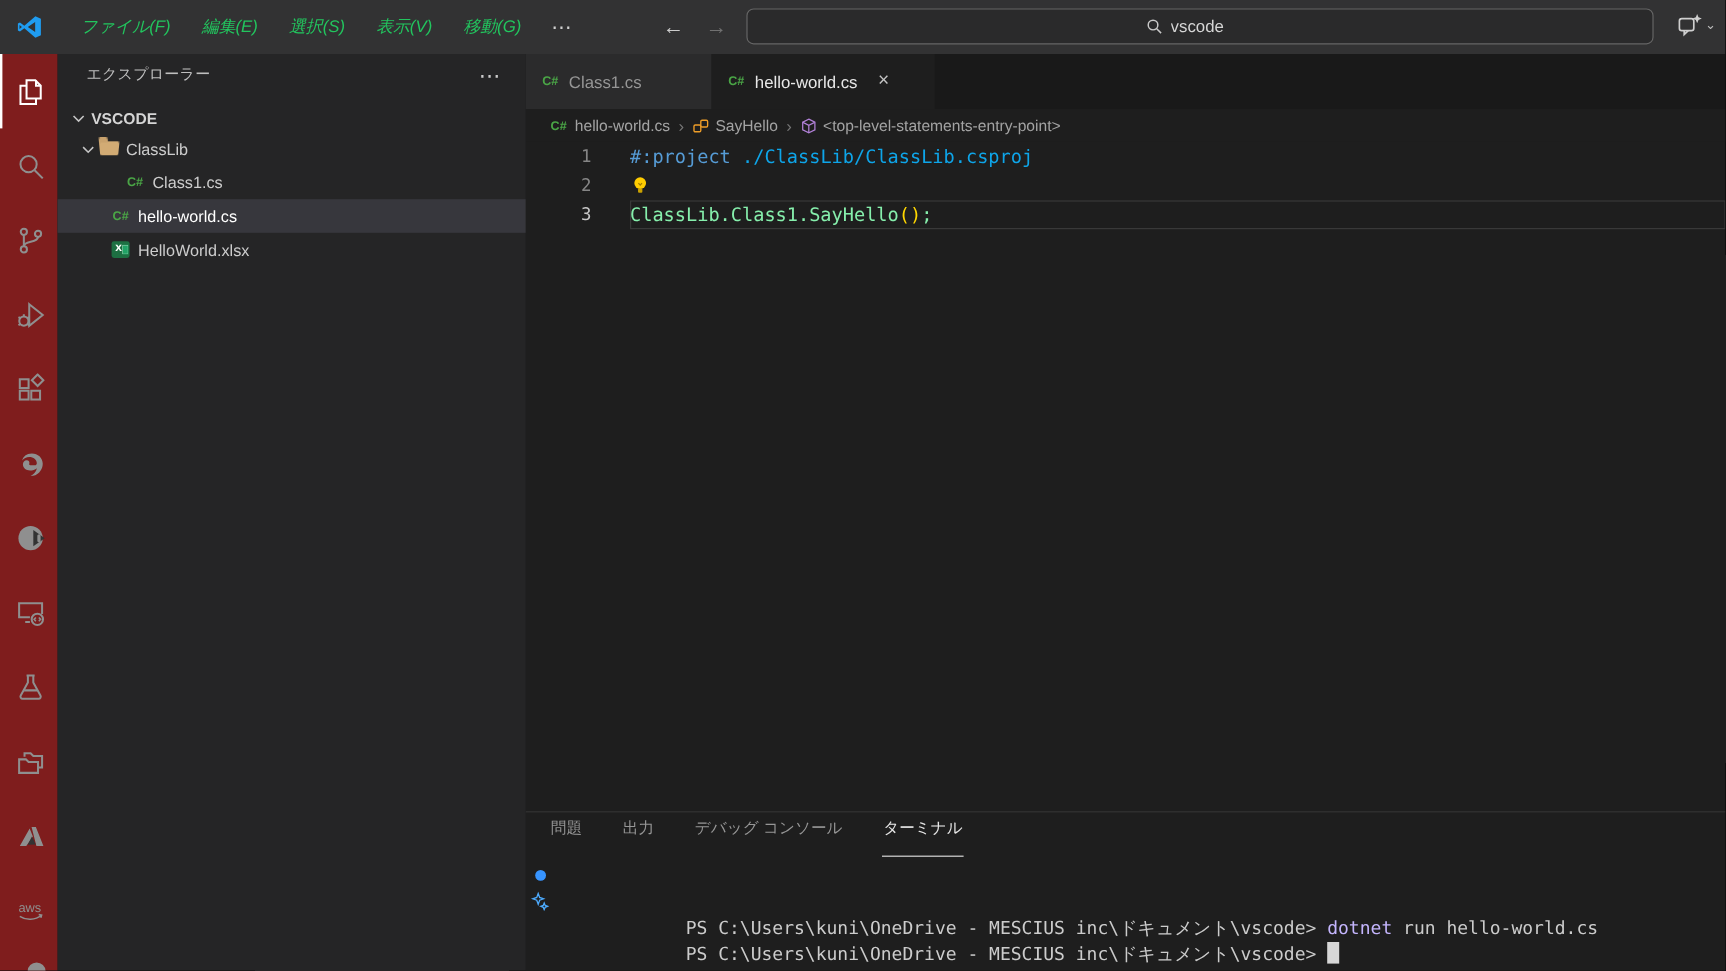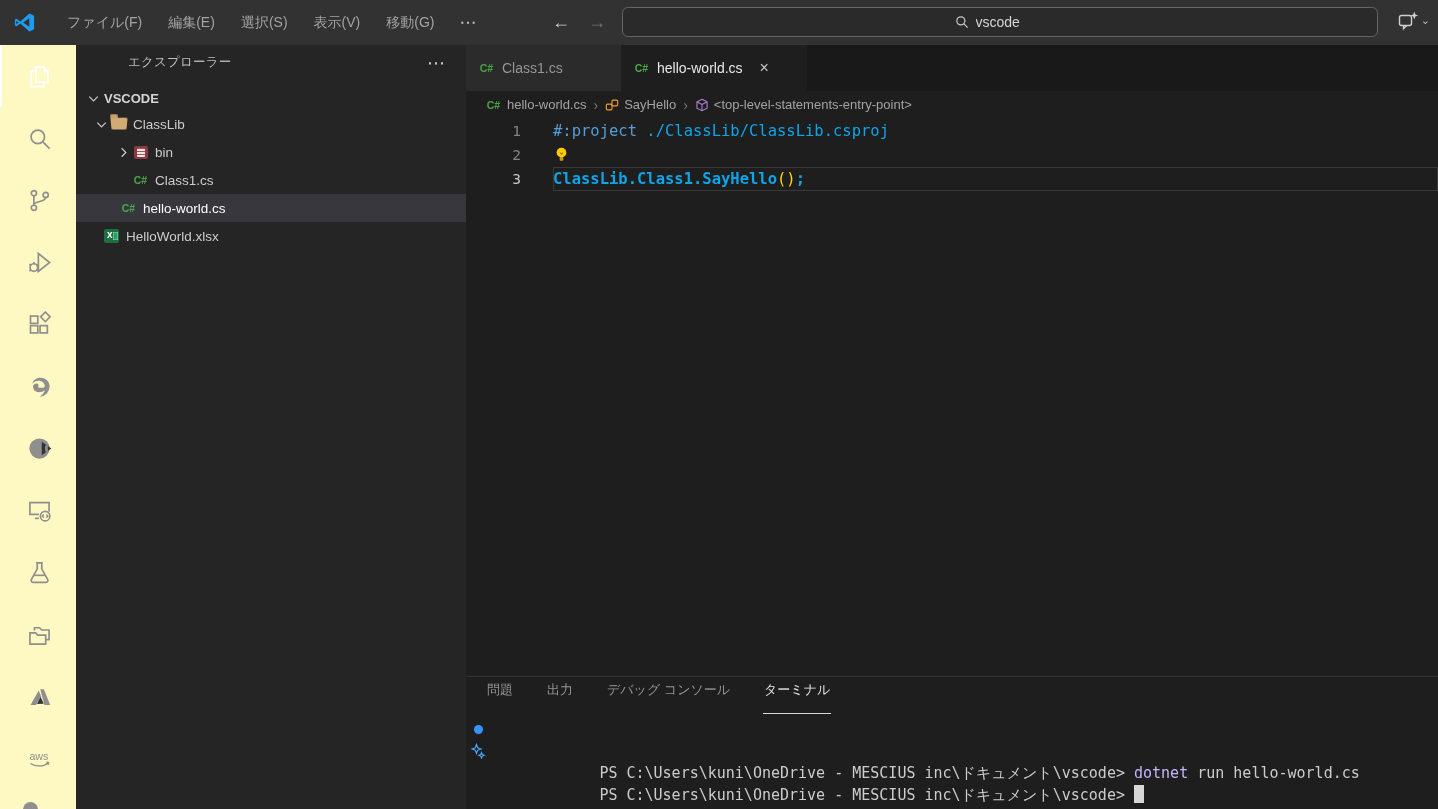--- a/index.html
+++ b/index.html
@@ -6,47 +6,47 @@
   html,body { background:#000; }
   .app {
     position:relative; width:1438px; height:809px; overflow:hidden;
     background:#1e1e1e; font-family:"Liberation Sans", sans-serif; color:#cccccc;
     -webkit-font-smoothing:antialiased;
   }
   
   .titlebar { position:relative; height:45px; background:#323233; display:flex; align-items:center; }
   .tb-logo { position:absolute; left:13px; top:11px; width:23px; height:23px; }
   .menus { position:absolute; left:54px; top:0; height:45px; display:flex; align-items:center; }
-  .menu-item { font-size:14px; color:#a3a3a3; padding:4px 13px; border-radius:5px; white-space:nowrap; cursor:default; }
+  .menu-item { font-size:14px; color:#22c55e; padding:4px 13px; border-radius:5px; white-space:nowrap; cursor:default;font-style:italic; }
   .menu-more { font-size:17px; color:#cfcfcf; padding:2px 12px; }
   .nav-arrow { position:absolute; top:9px; font-size:18px; line-height:26px; width:26px; text-align:center; color:#cccccc; }
   .nav-back { left:548px; }
   .nav-fwd  { left:584px; color:#717171; }
   .searchbox {
     position:absolute; left:622px; top:7px; width:756px; height:30px;
     background:#2a2a2b; border:1px solid #656565; border-radius:6px;
     display:flex; align-items:center; justify-content:center; gap:7px;
   }
   .searchbox input {
     background:transparent; border:none; outline:none; color:#d6d6d6;
     font-size:14px; font-family:"Liberation Sans",sans-serif; width:70px;
   }
   .copilot-btn { position:absolute; right:8px; top:9px; display:flex; align-items:center; gap:1px; color:#cfcfcf; }
   .copilot-chev { font-size:11px; color:#bdbdbd; transform:translateY(-1px); }
   
   .main { display:flex; height:764px; }
   
-  .activitybar { width:76px; background:#fef9c3; position:relative; flex:none; }
+  .activitybar { width:48px; background:#7f1d1d; position:relative; flex:none; }
   .ab-item { height:62px; display:flex; align-items:center; justify-content:center; color:#8f8f8f; border-left:2px solid transparent; }
   .ab-item.active { color:#ffffff; border-left:2px solid #ffffff; }
   .ab-item svg { width:27px; height:27px; }
   .ab-account { position:absolute; bottom:-8px; left:23px; width:15px; height:15px; border-radius:50%; background:#8f8f8f; }
   
   .sidebar { width:390px; background:#252526; flex:none; font-size:13px; position:relative; }
-  .sb-header { height:35px; display:flex; align-items:center; padding:0 20px 0 24px; color:#bfbfbf;margin-left:28px; }
+  .sb-header { height:35px; display:flex; align-items:center; padding:0 20px 0 24px; color:#bfbfbf; }
   .sb-title { flex:1; font-size:12.5px; letter-spacing:.2px; }
   .sb-more { font-size:18px; color:#cccccc; letter-spacing:1px; }
   .sb-section { height:24px; margin-top:6px; display:flex; align-items:center; font-weight:bold; font-size:13px; color:#d5d5d5; padding-left:8px; }
   .sb-section .tw { margin-right:2px; }
   .tree-row { height:28px; display:flex; align-items:center; color:#cccccc; font-size:13.5px; white-space:nowrap; }
   .tree-row.selected { background:#37373d; color:#ffffff; }
   .tw { width:18px; height:16px; display:inline-flex; align-items:center; justify-content:center; color:#c5c5c5; flex:none; }
   .tw svg { width:15px; height:15px; }
   .fi { width:17px; height:16px; margin:0 6px 0 0; position:relative; display:inline-flex; align-items:center; justify-content:center; flex:none; }
   
@@ -77,21 +77,21 @@
   .bc-icon svg { width:14px; height:14px; display:block; }
   
   .code { flex:1; font-family:"DejaVu Sans Mono", monospace; font-size:15.5px; position:relative; padding-top:1px; }
   .code-line { height:24px; line-height:24px; white-space:pre; display:flex; position:relative; }
   .gutter { width:55px; text-align:right; color:#858585; flex:none; font-size:14.5px; }
   .gutter.active { color:#c6c6c6; }
   .ctext { margin-left:32px; }
   .cur-line-box { position:absolute; left:87px; right:0; top:0; bottom:0; border:1px solid rgba(255,255,255,.12); pointer-events:none; }
   .tok-kw { color:#569cd6; }
   .tok-str { color:#0ea5e9; }
-  .tok-fg { color:#0ea5e9;font-weight:bold; }
+  .tok-fg { color:#86efac; }
   .tok-gold { color:#ffd700; }
   .bulb { width:17px; height:17px; margin-left:32px; margin-top:3px; }
   
   .panel { height:133px; border-top:1px solid #333334; flex:none; display:flex; flex-direction:column; background:#1e1e1e; }
   .panel-tabs { height:37px; display:flex; gap:32px; padding-left:20px; font-size:13px; flex:none; }
   .ptab { color:#969696; padding:4px 1px; }
   .ptab.active { color:#e7e7e7; border-bottom:1px solid #d7d7d7; }
   .term { flex:1; font-family:"DejaVu Sans Mono", monospace; font-size:15px; color:#cccccc; position:relative; padding:4px 0 0 25px; }
   .term-line { height:22px; line-height:22px; white-space:pre; position:relative; }
   .deco-dot { position:absolute; left:-17px; top:7px; width:9px; height:9px; border-radius:50%; background:#3794ff; }
@@ -240,40 +240,29 @@
           <span class="tw">
             <svg viewBox="0 0 16 16">
                 <path d="M3.5 6l4.5 4.5L12.5 6" fill="none" stroke="currentColor" stroke-width="1.4"></path>
               </svg>
           </span>
           <span class="fi">
               <span class="icon-folder-open"></span>
             </span>
           <span>ClassLib</span>
         </div>
-        <div class="tree-row" style="padding-left:38px">
-          <span class="tw">
-            <svg viewBox="0 0 16 16">
-                <path d="M6 3.5L10.5 8 6 12.5" fill="none" stroke="currentColor" stroke-width="1.4"></path>
-              </svg>
-          </span>
-          <span class="fi">
-              <span class="icon-bin"></span>
-            </span>
-          <span>bin</span>
-        </div>
         <div class="tree-row" style="padding-left:56px">
           <span class="fi icon-csharp"></span>
           <span>Class1.cs</span>
         </div>
         <div class="tree-row selected" style="padding-left:44px">
           <span class="fi icon-csharp"></span>
           <span>hello-world.cs</span>
         </div>
-        <div class="tree-row" style="padding-left:27px">
+        <div class="tree-row" style="padding-left:44px">
           <span class="fi">
               <span class="icon-excel"></span>
             </span>
           <span>HelloWorld.xlsx</span>
         </div>
       </div>
     </div>
 
     <div class="editorgroup">
 

